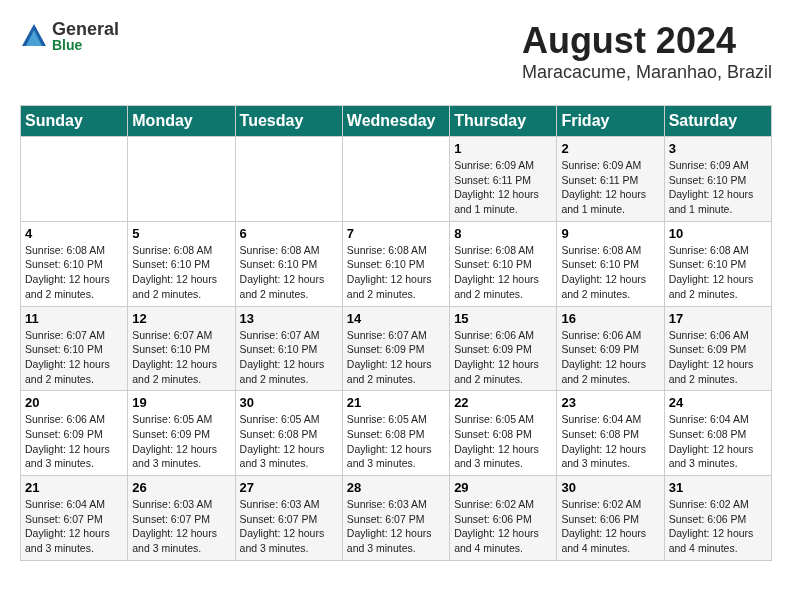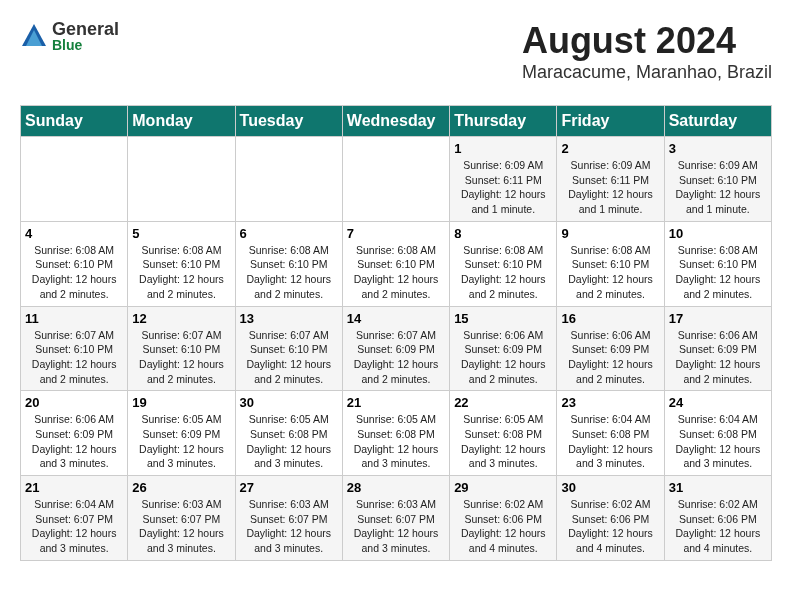--- a/index.html
+++ b/index.html
@@ -82,21 +82,20 @@
     .day-number {
       font-weight: bold;
       font-size: 13px;
       margin-bottom: 2px;
       display: block;
     }
     .day-info {
       font-size: 10.5px;
       color: #222;
       line-height: 1.4;
-      text-align: center;
     }
     .empty-cell {
       background: #fff !important;
     }
   </style>
 </head>
 <body>
 
 <div class="header">
   <div class="logo">

